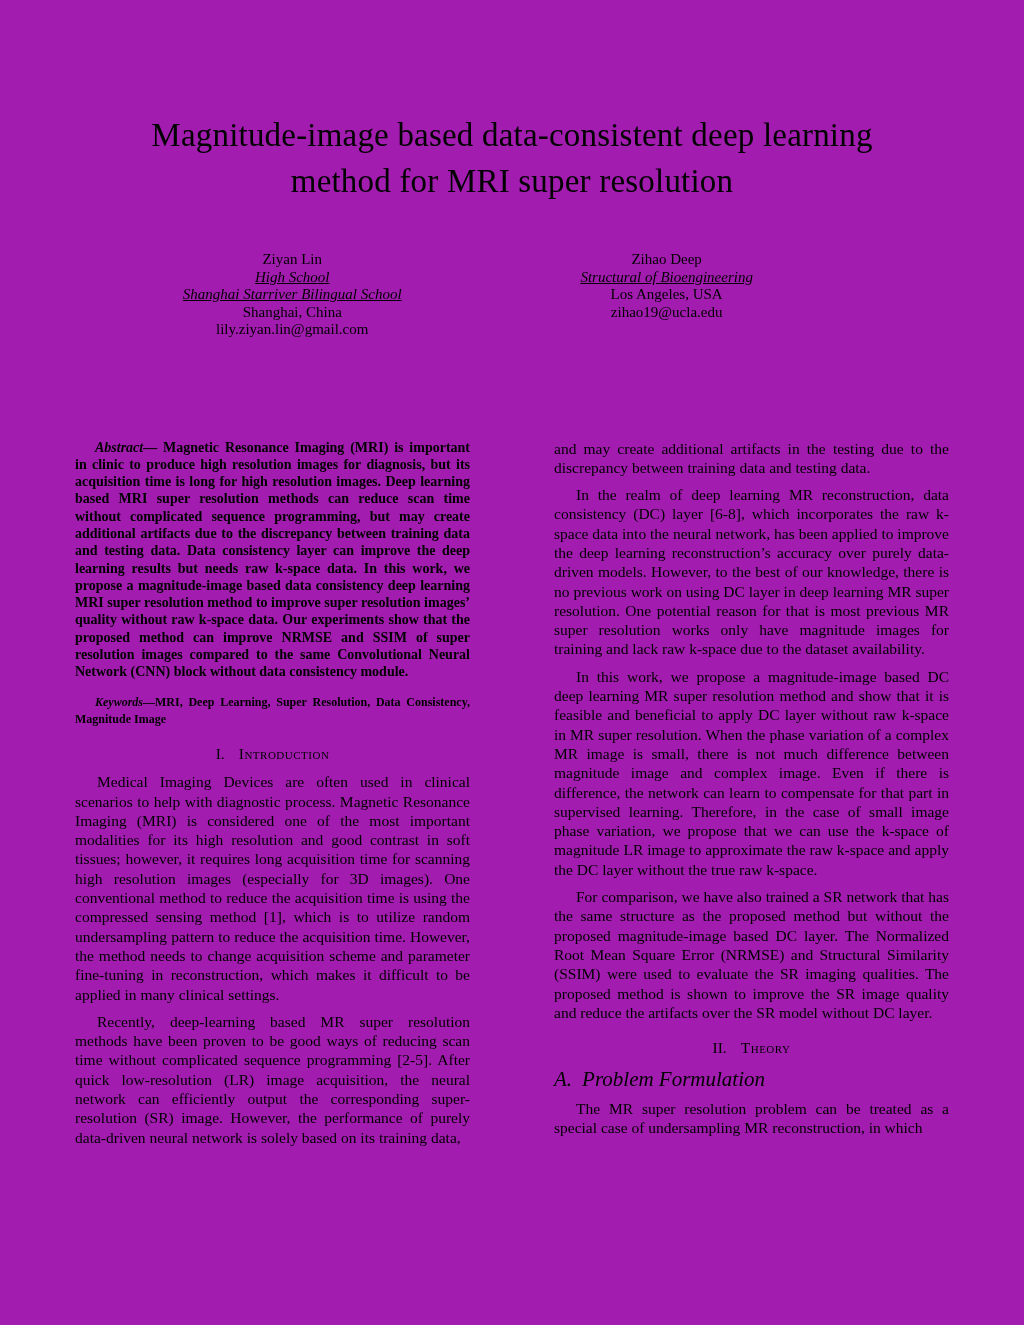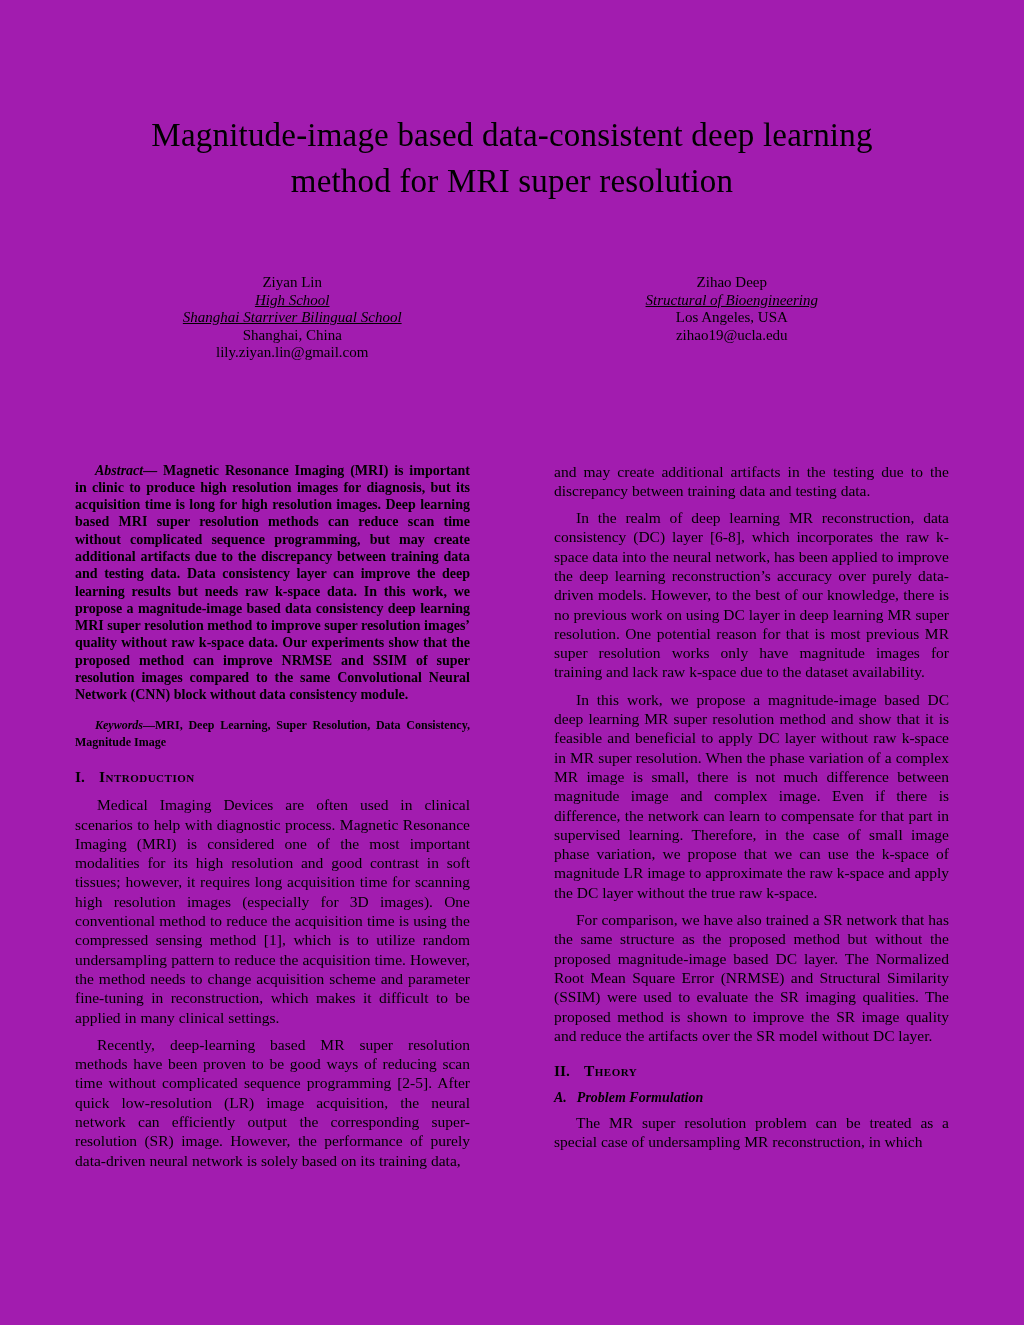--- a/index.html
+++ b/index.html
@@ -22,22 +22,21 @@
     margin: 0 auto;
     width: 780px;
     text-align: center;
     font-size: 33px;
     font-weight: normal;
     line-height: 46px;
     letter-spacing: 0.2px;
   }
   .authors {
     display: flex;
-    justify-content: space-between;
-    margin-top: 70px;
+    margin-top: 47px;
     padding: 0 30px;
   }
   .author {
     width: 46%;
     text-align: center;
     font-size: 15px;
     line-height: 17.5px;
   }
   .author .a-aff {
     font-style: italic;
@@ -68,43 +67,44 @@
   }
   .keywords {
     margin-top: 13px;
     font-size: 12px;
     line-height: 17.3px;
     font-weight: bold;
     text-align: justify;
     text-indent: 20px;
   }
   .sec-heading {
+    text-align: center;
     font-size: 15.5px;
-    font-weight: bold;
+    font-weight: normal;
     margin: 17px 0 9px 0;
   }
   .sec-num {
     margin-right: 14px;
   }
   .sec-title {
     font-variant: small-caps;
     letter-spacing: 0.5px;
   }
   .body-para {
     font-size: 15.5px;
     line-height: 19.3px;
     text-align: justify;
     margin-bottom: 8px;
   }
   .indent {
     text-indent: 22px;
   }
   .subsec-heading {
-    font-size: 14px;
-    font-weight: bold;
+    font-size: 21px;
+    font-weight: normal;
     font-style: italic;
     margin: 10px 0 7px 0;
   }
   .subsec-label {
     margin-right: 10px;
   }
 </style>
 </head>
 <body>
 

